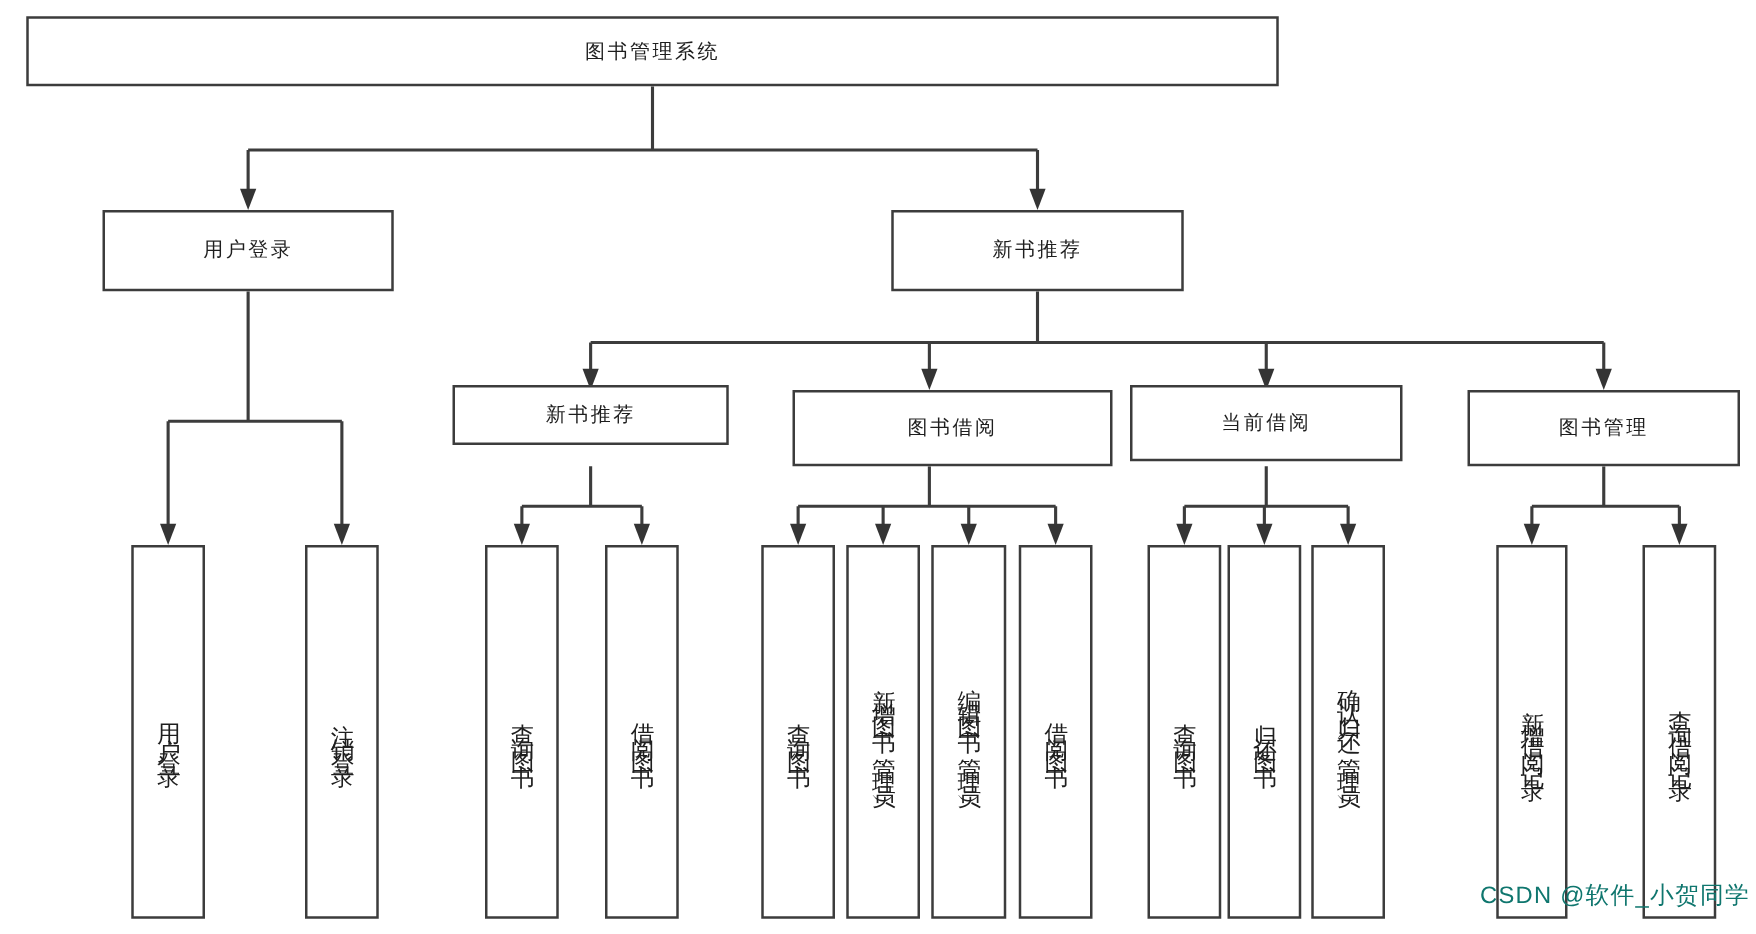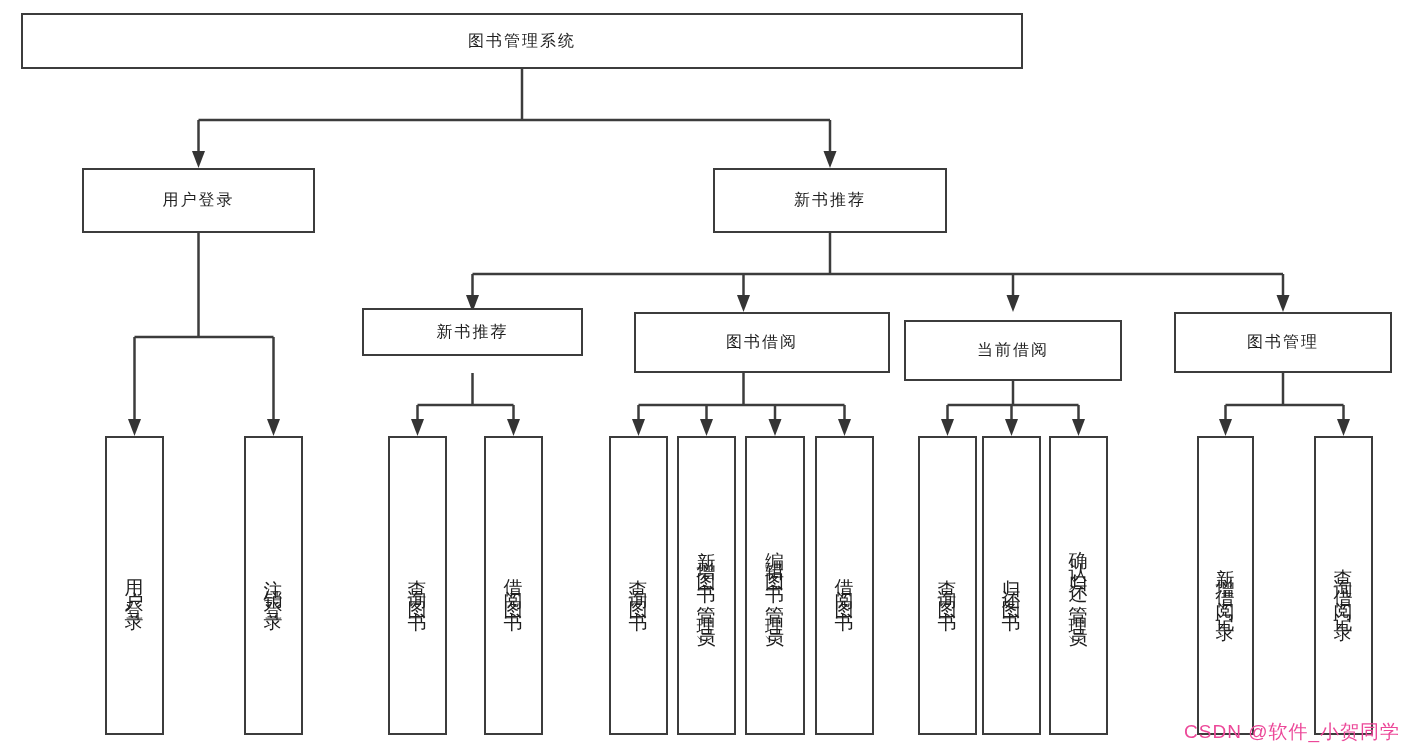--- a/index.html
+++ b/index.html
@@ -12,22 +12,22 @@
     position:absolute;z-index:2;background:#ffffff;border:2px solid #3c3c3c;
     box-sizing:border-box;display:flex;align-items:center;justify-content:center;
     color:#1e1e1e;
   }
   .node.h span{font-size:16px;letter-spacing:2px;white-space:nowrap;}
   .node.v span{
     writing-mode:vertical-rl;text-orientation:mixed;
     font-size:19px;letter-spacing:11px;line-height:1;white-space:nowrap;
   }
   .watermark{
-    position:absolute;right:5px;bottom:2px;z-index:3;
-    color:#ec4899;font-size:19px;letter-spacing:1px;white-space:nowrap;
+    position:absolute;right:5px;bottom:18px;z-index:3;
+    color:#0f766e;font-size:19px;letter-spacing:1px;white-space:nowrap;
   }
 </style>
 </head>
 <body>
 
 <div class="stage">
 
   <svg class="wires" width="1405" height="747" viewBox="0 0 1405 747">
     <g stroke="#3c3c3c" stroke-width="2.5" fill="none">
 
@@ -104,21 +104,21 @@
   <div class="node h" style="left:713px;top:168px;width:234px;height:65px">
     <span>新书推荐</span>
   </div>
 
   <div class="node h" style="left:362px;top:308px;width:221px;height:48px">
     <span>新书推荐</span>
   </div>
   <div class="node h" style="left:634px;top:312px;width:256px;height:61px">
     <span>图书借阅</span>
   </div>
-  <div class="node h" style="left:904px;top:320px;width:218px;height:61px">
+  <div class="node h" style="left:904px;top:308px;width:218px;height:61px">
     <span>当前借阅</span>
   </div>
   <div class="node h" style="left:1174px;top:312px;width:218px;height:61px">
     <span>图书管理</span>
   </div>
 
   <div class="node v" style="left:105px;top:436px;width:59px;height:299px">
     <span>用户登录</span>
   </div>
   <div class="node v" style="left:244px;top:436px;width:59px;height:299px">

